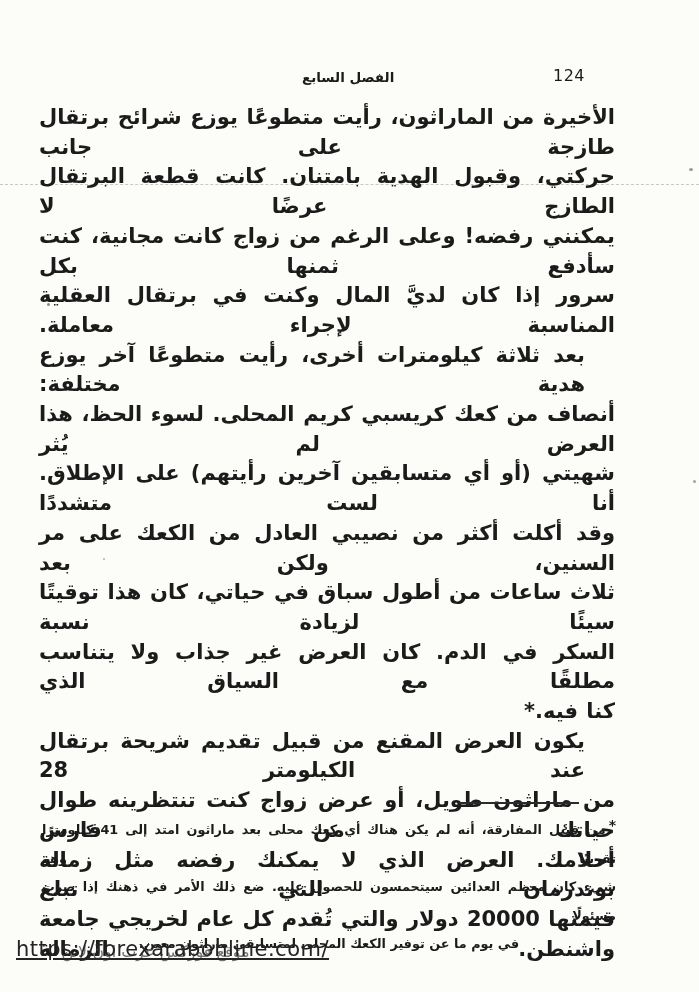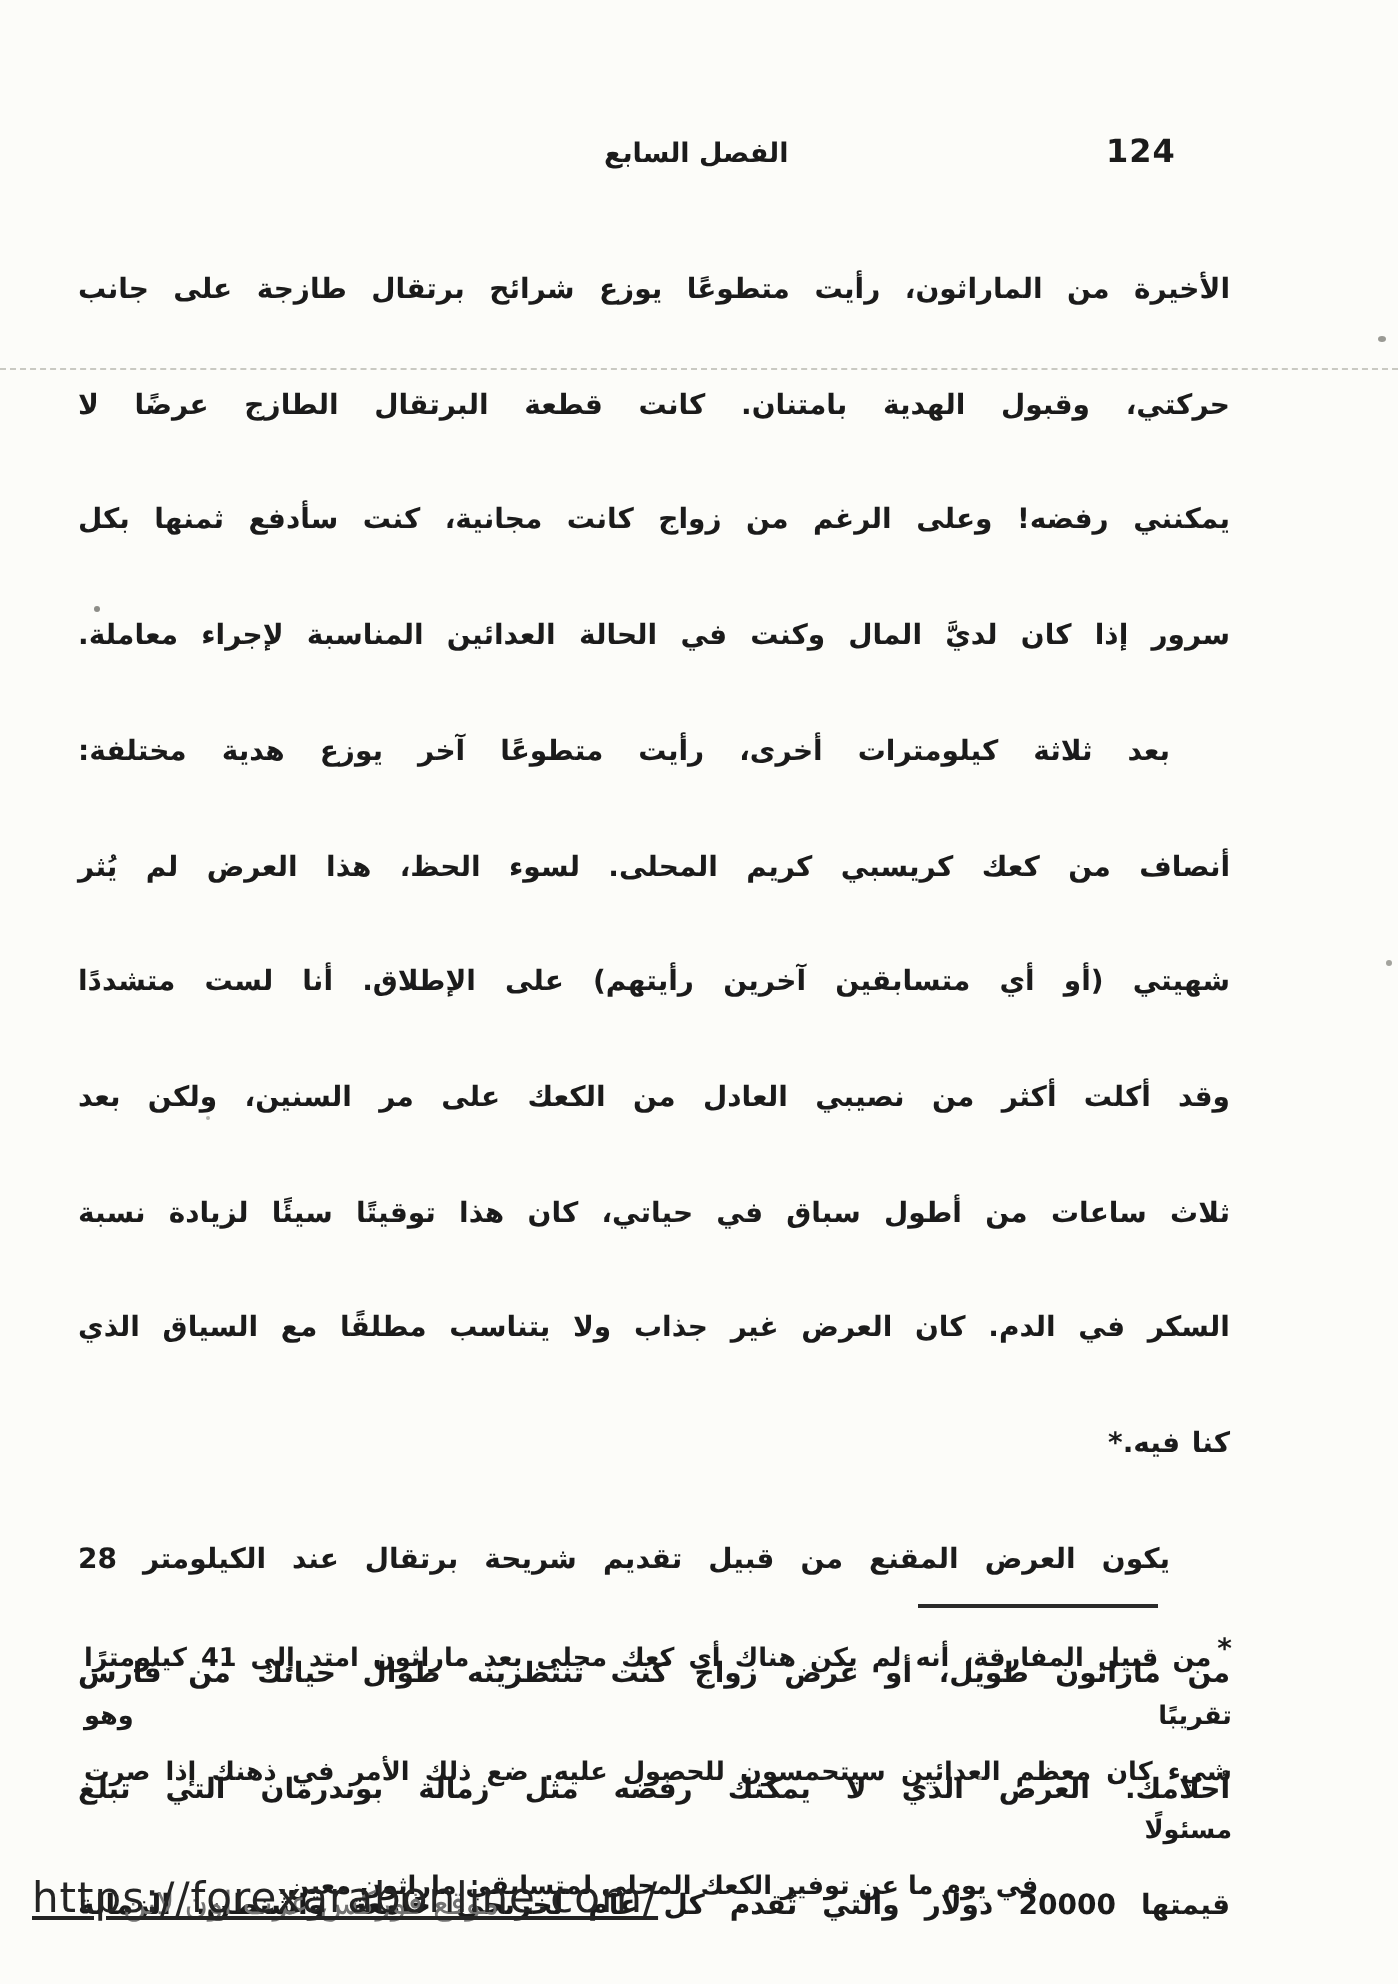--- a/index.html
+++ b/index.html
@@ -11,37 +11,36 @@
     font-family:"DejaVu Sans",sans-serif;
     color:#1b1b1b;
   }
   
   .hdr-title{
     position:absolute;top:69px;left:302px;
     font-size:13.5px;font-weight:bold;direction:rtl;
   }
   .hdr-num{
     position:absolute;top:66px;left:553px;
-    font-size:16px;font-weight:bold;letter-spacing:.5px;
+    font-size:16px;font-weight:normal;letter-spacing:.5px;
   }
   
   .scanline{
     position:absolute;top:184px;left:0;width:699px;height:0;
     border-top:1px dashed rgba(150,150,140,.5);
   }
   
   .body-block{
     position:absolute;top:103px;left:39px;width:576px;
     direction:rtl;
   }
   .ln{
-    font-size:14px;font-weight:bold;line-height:29.7px;
+    font-size:21px;font-weight:bold;line-height:29.7px;
     text-align:justify;text-align-last:justify;
     word-spacing:1px;
-    margin-top:28px;
   }
   .ln.indent{padding-right:30px;}
   .ln.end{text-align-last:right;}
   
   .fn-sep{
     position:absolute;top:802px;left:459px;width:120px;height:2px;
     background:#2a2a2a;
   }
   .footnote{
     position:absolute;top:811px;left:42px;width:574px;direction:rtl;
@@ -80,21 +79,21 @@
   <div class="hdr-title">الفصل السابع</div>
   <div class="hdr-num">124</div>
 
   <div class="scanline"></div>
 
   <div class="body-block">
     <div>
       <div class="ln">الأخيرة من الماراثون، رأيت متطوعًا يوزع شرائح برتقال طازجة على جانب</div>
       <div class="ln">حركتي، وقبول الهدية بامتنان. كانت قطعة البرتقال الطازج عرضًا لا</div>
       <div class="ln">يمكنني رفضه! وعلى الرغم من زواج كانت مجانية، كنت سأدفع ثمنها بكل</div>
-      <div class="ln">سرور إذا كان لديَّ المال وكنت في الحالة العدائين المناسبة لإجراء معاملة.</div>
+      <div class="ln">سرور إذا كان لديَّ المال وكنت في برتقال العقلية المناسبة لإجراء معاملة.</div>
     </div>
     <div>
       <div class="ln indent">بعد ثلاثة كيلومترات أخرى، رأيت متطوعًا آخر يوزع هدية مختلفة:</div>
       <div class="ln">أنصاف من كعك كريسبي كريم المحلى. لسوء الحظ، هذا العرض لم يُثر</div>
       <div class="ln">شهيتي (أو أي متسابقين آخرين رأيتهم) على الإطلاق. أنا لست متشددًا</div>
       <div class="ln">وقد أكلت أكثر من نصيبي العادل من الكعك على مر السنين، ولكن بعد</div>
       <div class="ln">ثلاث ساعات من أطول سباق في حياتي، كان هذا توقيتًا سيئًا لزيادة نسبة</div>
       <div class="ln">السكر في الدم. كان العرض غير جذاب ولا يتناسب مطلقًا مع السياق الذي</div>
       <div class="ln end">كنا فيه.*</div>
     </div>

